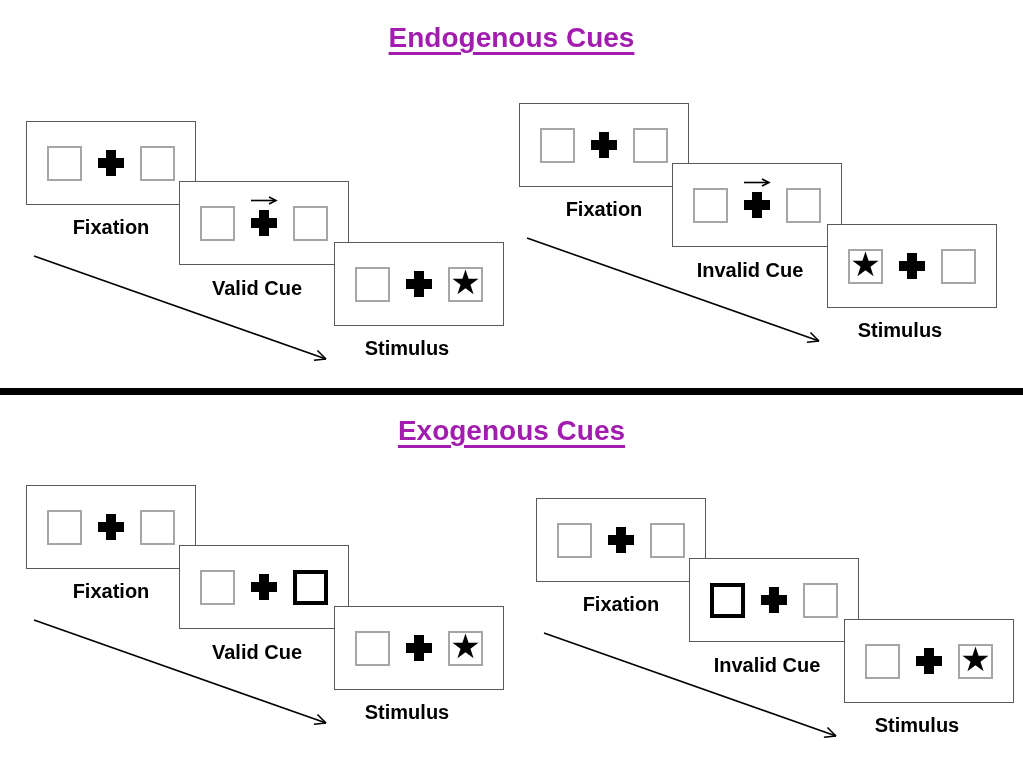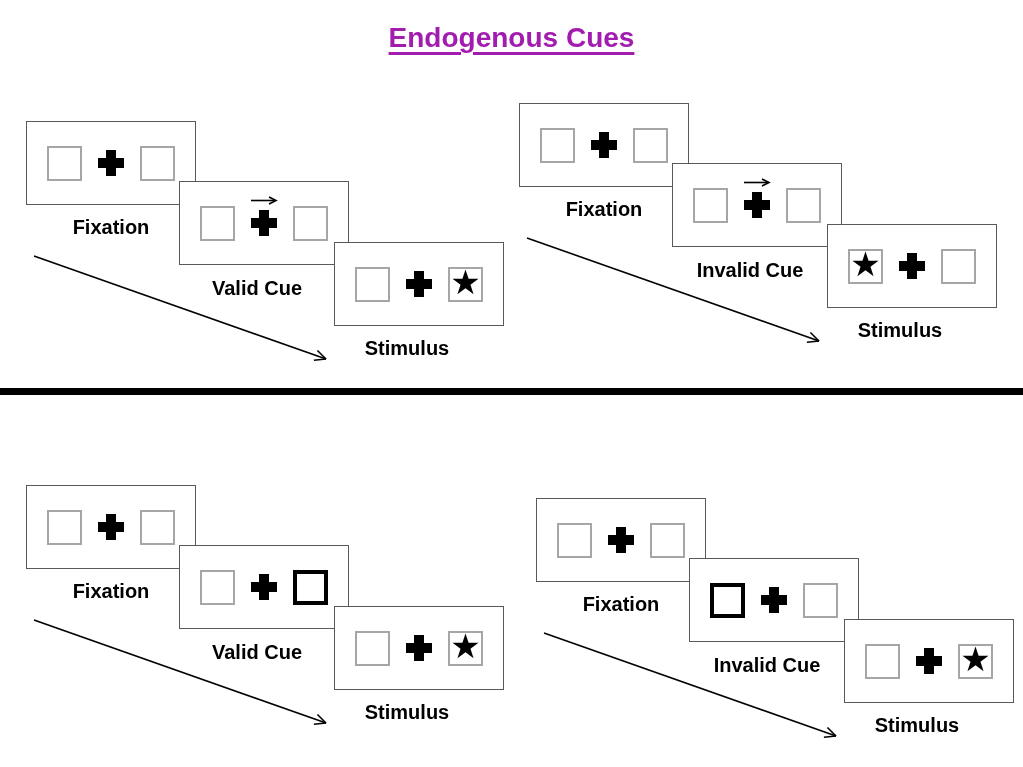--- a/index.html
+++ b/index.html
@@ -141,20 +141,21 @@
 
     <svg class="tarrow" width="315" height="125" viewBox="0 0 315 125">
       <line x1="8" y1="7" x2="300" y2="110" stroke="#000" stroke-width="1.6"></line>
       <line x1="300" y1="110" x2="287.9" y2="111.3" stroke="#000" stroke-width="1.6"></line>
       <line x1="300" y1="110" x2="291.4" y2="101.5" stroke="#000" stroke-width="1.6"></line>
     </svg>
   </div>
 
   <div class="divider"></div>
 
+  <div class="section-title" id="title-exogenous">Exogenous Cues</div>
 
   <div class="group" id="group-exo-valid">
     <div class="panel p1">
       <div class="box"></div>
       <div class="sym">
           <div class="plus"></div>
         </div>
       <div class="box"></div>
     </div>
     <div class="plabel l1">Fixation</div>

